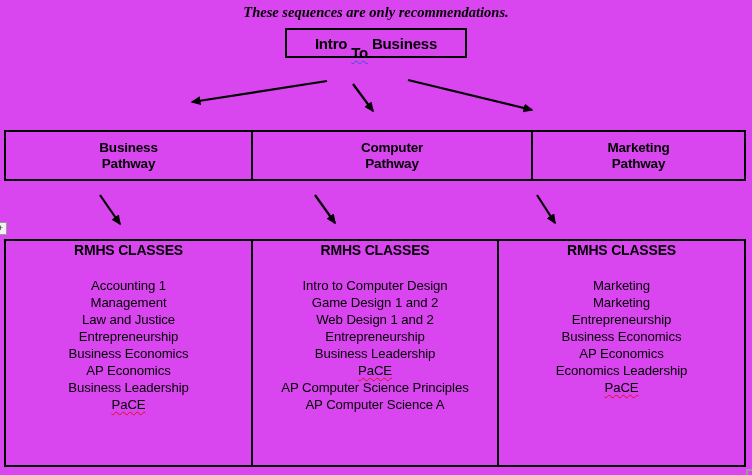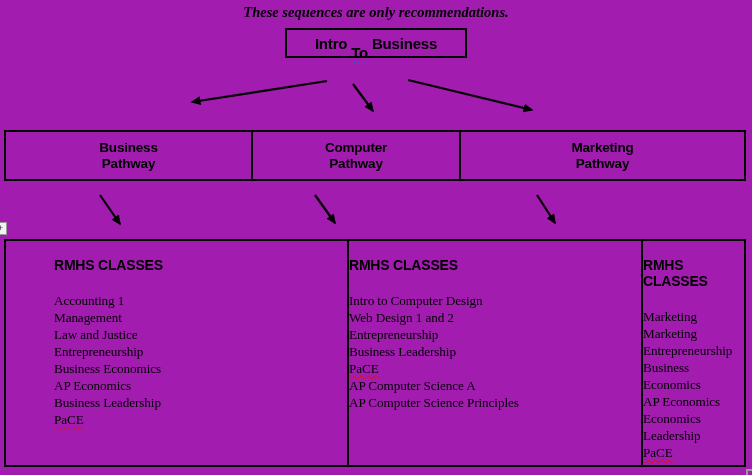--- a/index.html
+++ b/index.html
@@ -1,20 +1,20 @@
 <!DOCTYPE html>
 <html><head>
 <meta charset="utf-8">
 <style>
   html, body { margin: 0; padding: 0; }
   #page {
     position: relative;
     width: 752px;
     height: 475px;
-    background: #a21caf;
+    background: #d946ef;
     overflow: hidden;
     font-family: "Liberation Sans", "DejaVu Sans", sans-serif;
     color: #000;
   }
   .note {
     position: absolute;
     left: 0; top: 4px; width: 752px;
     text-align: center;
     font-family: "Liberation Serif", "DejaVu Serif", serif;
     font-style: italic;
@@ -64,44 +64,44 @@
     box-sizing: border-box;
     display: flex; flex-direction: column;
     align-items: center; justify-content: center;
     font-weight: bold;
     font-size: 13.5px;
     line-height: 16px;
     letter-spacing: -0.2px;
     text-align: center;
   }
   .pathway-cell.c1 { width: 245px; }
-  .pathway-cell.c2 { width: 208px; border-left: 2px solid #000; }
+  .pathway-cell.c2 { width: 280px; border-left: 2px solid #000; }
   .pathway-cell.c3 { flex: 1; border-left: 2px solid #000; }
   .classes-row {
     position: absolute;
     left: 4px; top: 239px;
     width: 742px; height: 228px;
     border: 2px solid #000;
     box-sizing: border-box;
     display: flex;
   }
   .classes-cell {
     box-sizing: border-box;
-    padding-top: 16px;
-    margin-left: 48px;
+    padding-top: 1px;
+    text-align: center;
   }
   .classes-cell.c1 { width: 245px; }
   .classes-cell.c2 { width: 246px; border-left: 2px solid #000; }
   .classes-cell.c3 { flex: 1; border-left: 2px solid #000; }
   .classes-heading {
     font-weight: bold;
     font-size: 14px;
     letter-spacing: -0.2px;
   }
-  .course-list { margin-top: 19px; font-family: Liberation Serif, serif; }
+  .course-list { margin-top: 19px; }
   .course-line {
     font-size: 13.2px;
     line-height: 17px;
     letter-spacing: -0.1px;
   }
   .table-move-handle {
     position: absolute;
     left: -6px; top: 222px;
     width: 13px; height: 13px;
     border: 1px solid #9a9a9a;
@@ -170,26 +170,27 @@
           <div class="course-line">Business Economics</div>
           <div class="course-line">AP Economics</div>
           <div class="course-line">Business Leadership</div>
           <div class="course-line wavy-red">PaCE</div>
         </div>
     </div>
     <div class="classes-cell c2">
       <div class="classes-heading">RMHS CLASSES</div>
       <div class="course-list">
           <div class="course-line">Intro to Computer Design</div>
+          <div class="course-line">Game Design 1 and 2</div>
           <div class="course-line">Web Design 1 and 2</div>
           <div class="course-line">Entrepreneurship</div>
           <div class="course-line">Business Leadership</div>
           <div class="course-line wavy-red">PaCE</div>
+          <div class="course-line">AP Computer Science Principles</div>
           <div class="course-line">AP Computer Science A</div>
-          <div class="course-line">AP Computer Science Principles</div>
         </div>
     </div>
     <div class="classes-cell c3">
       <div class="classes-heading">RMHS CLASSES</div>
       <div class="course-list">
           <div class="course-line">Marketing</div>
           <div class="course-line">Marketing</div>
           <div class="course-line">Entrepreneurship</div>
           <div class="course-line">Business Economics</div>
           <div class="course-line">AP Economics</div>

